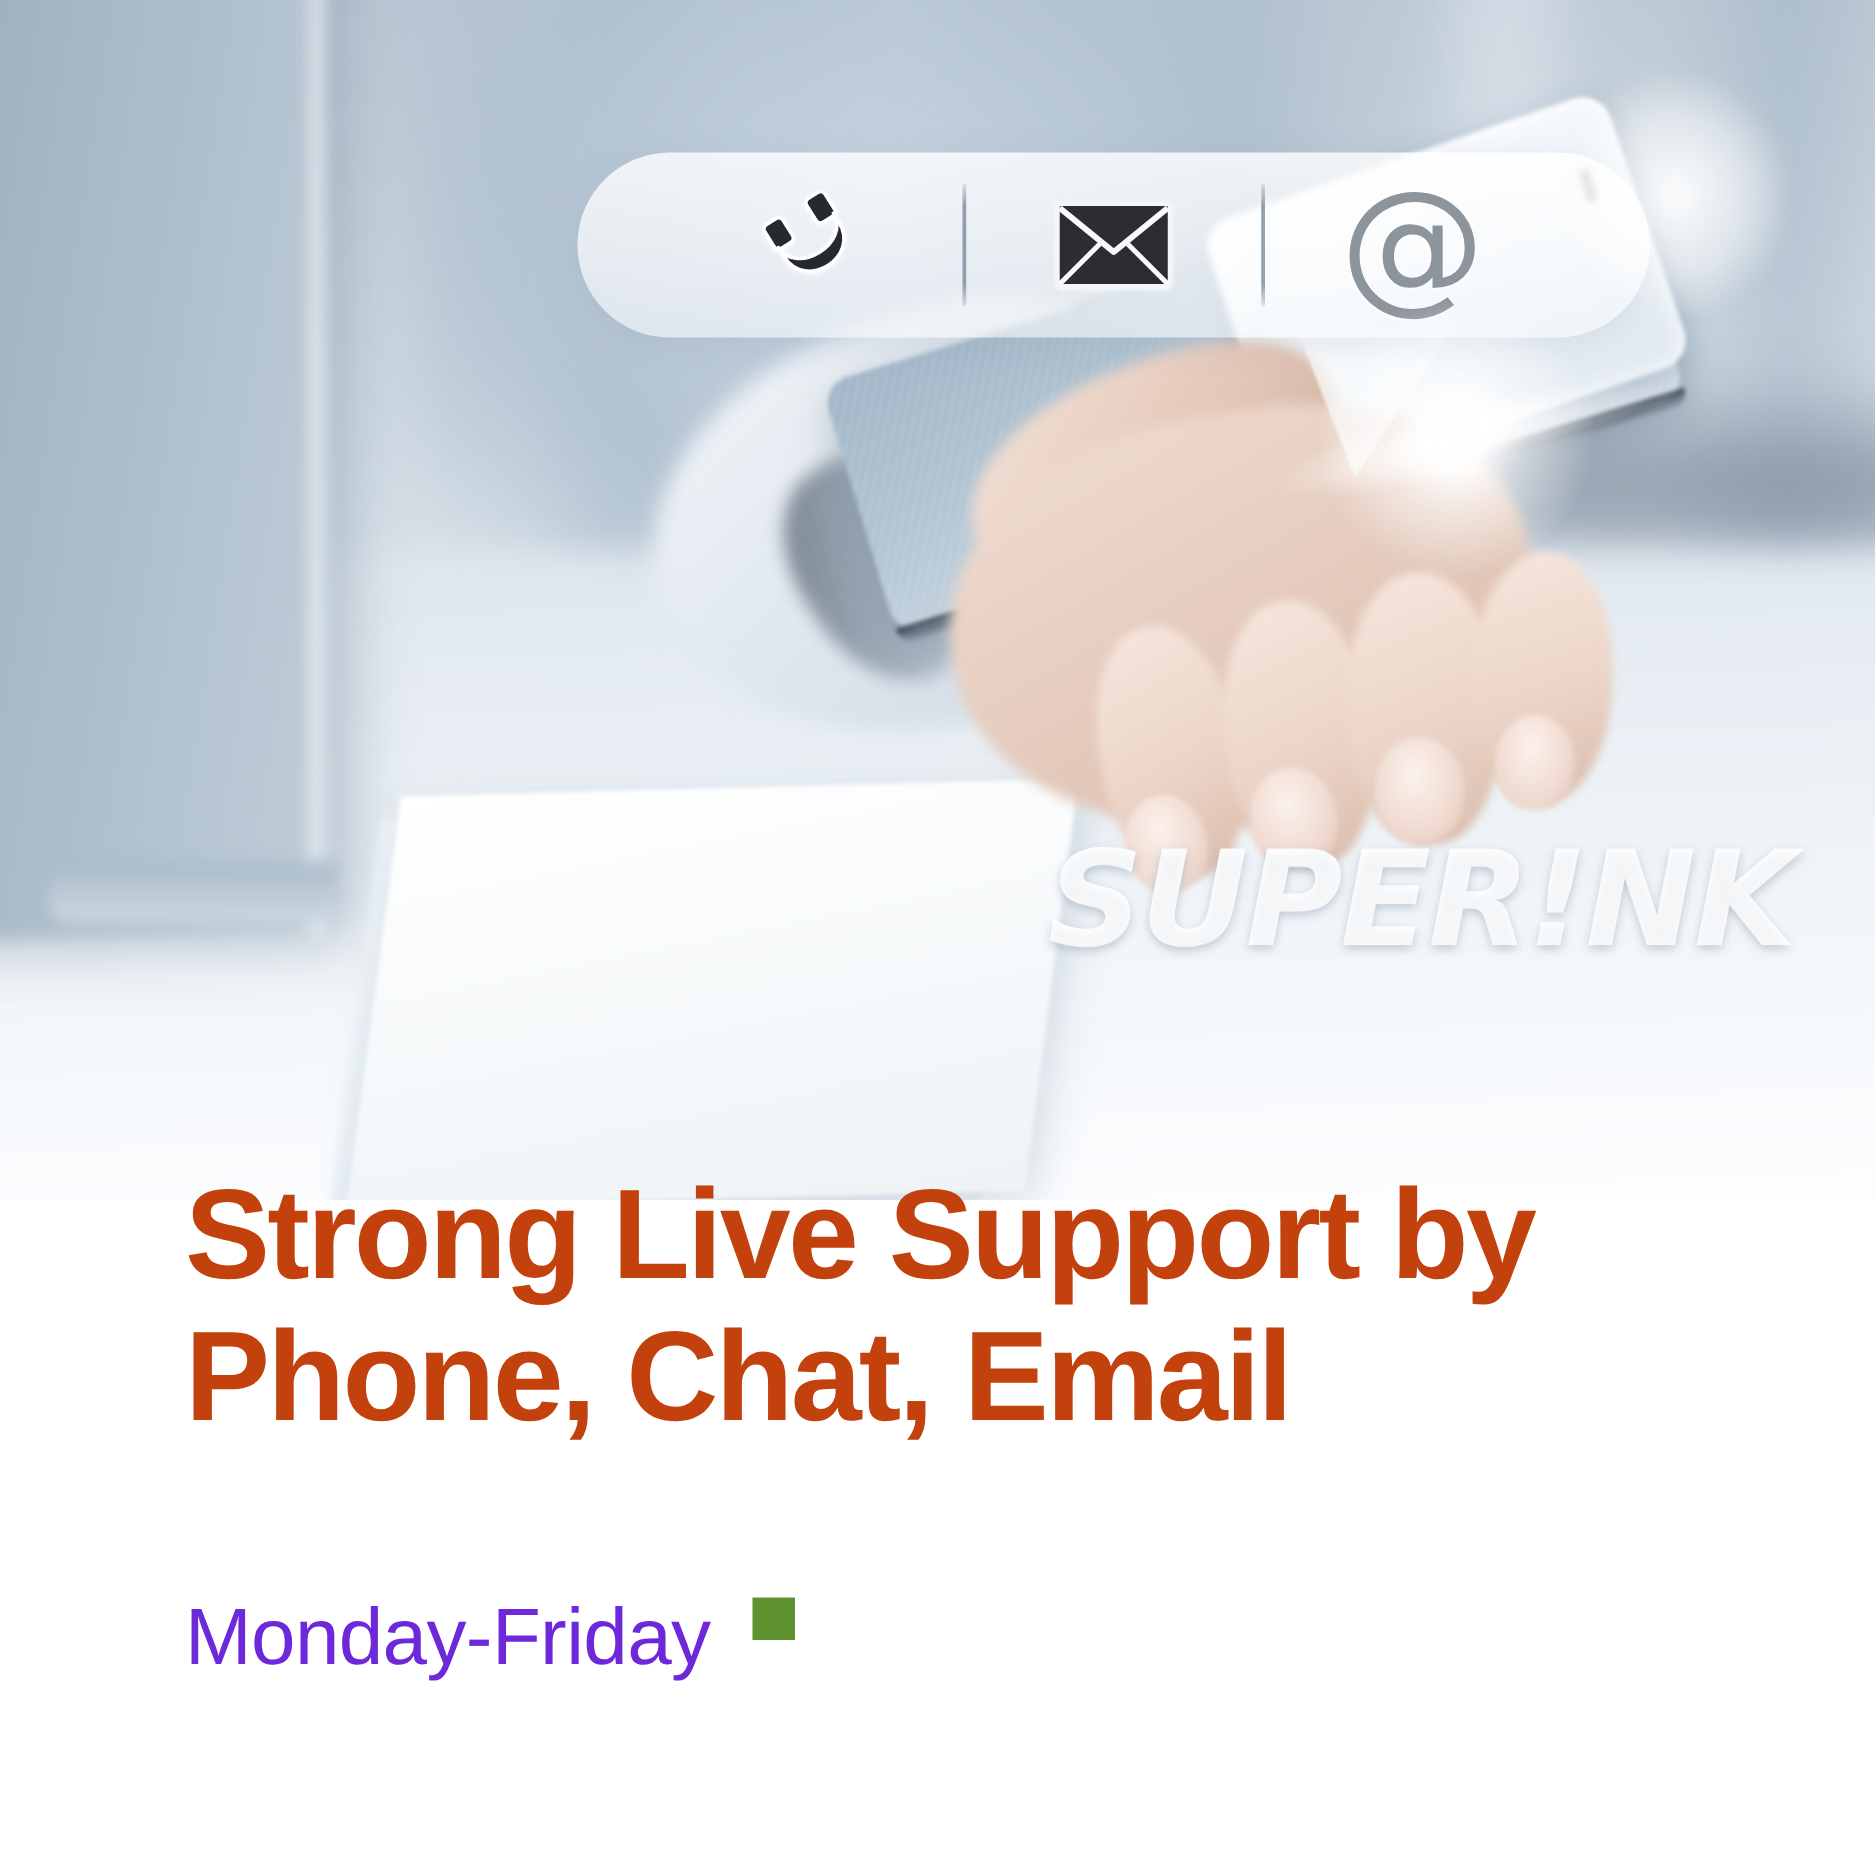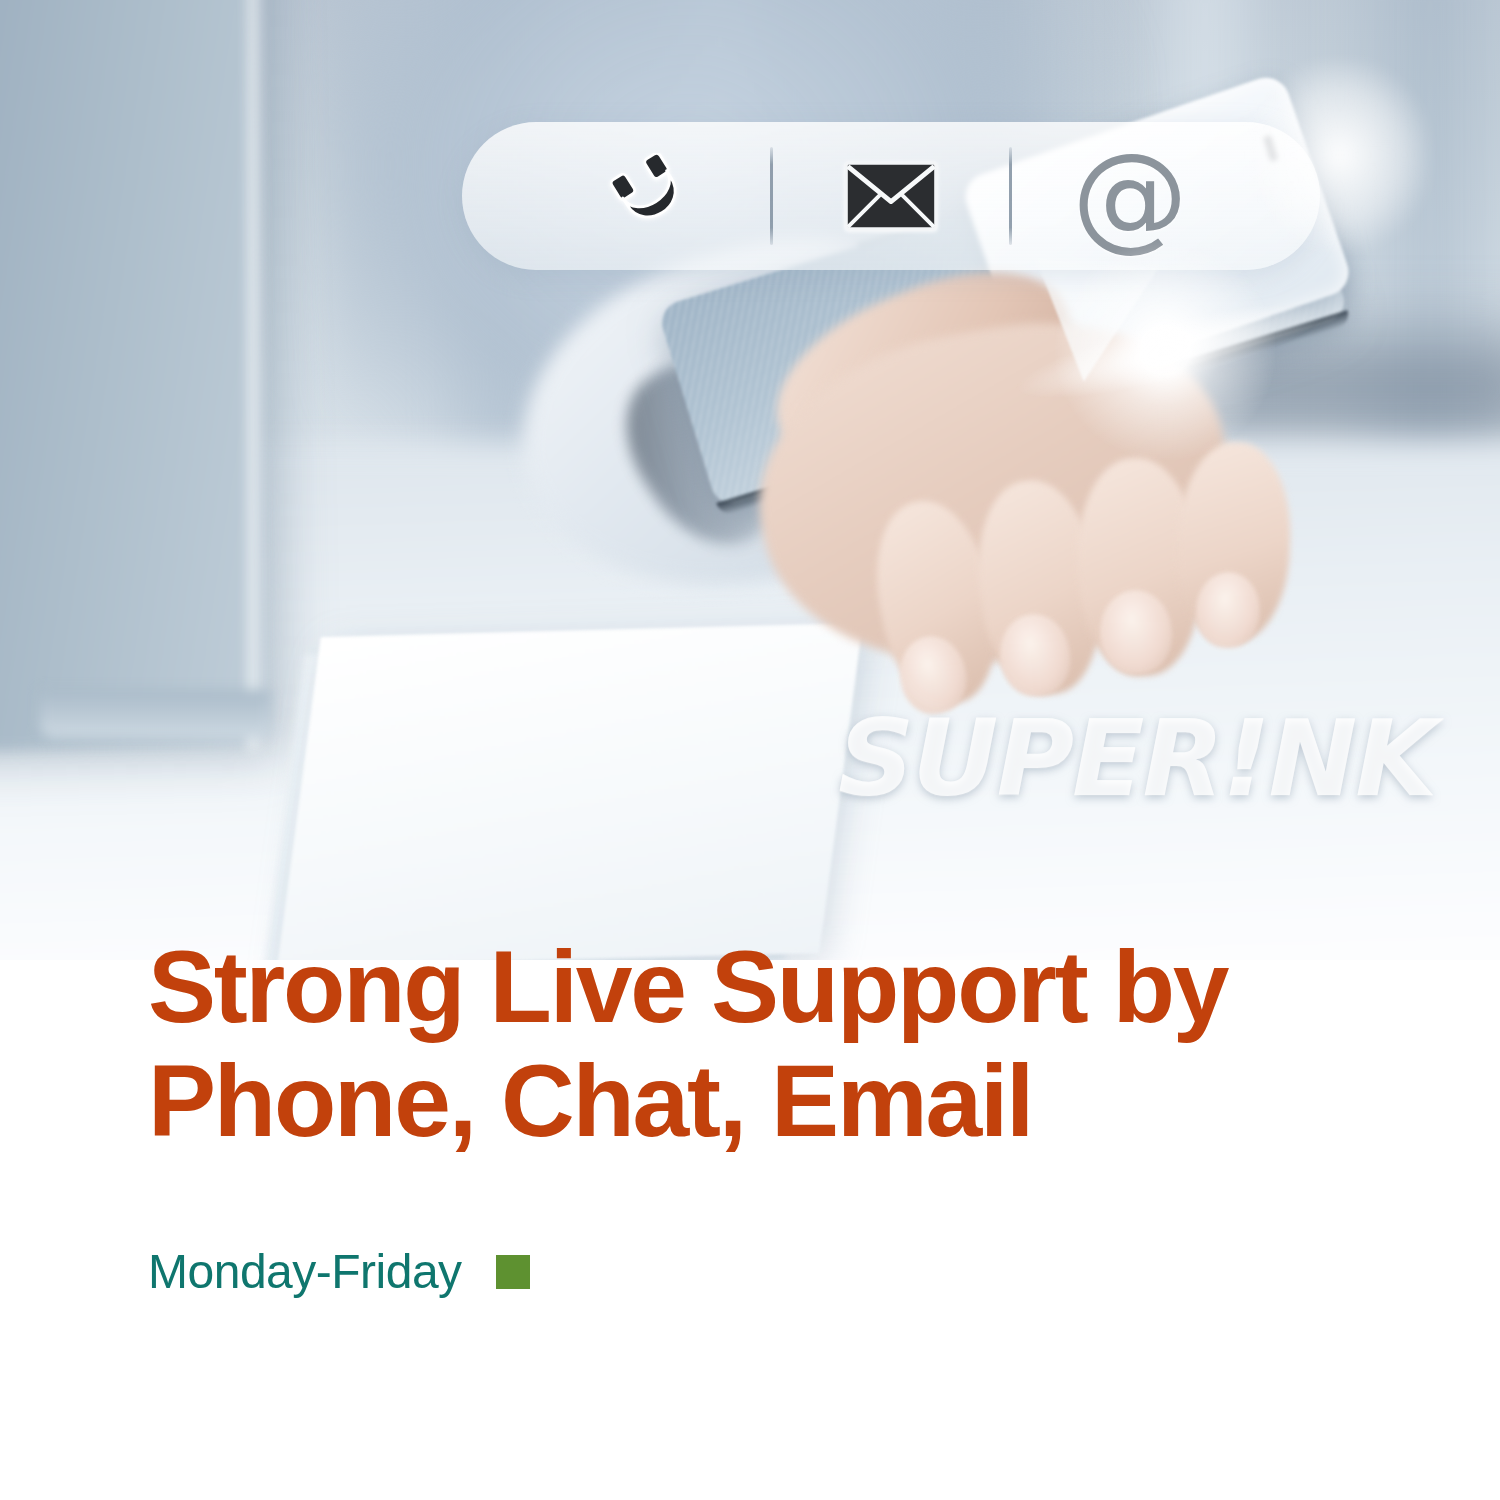--- a/index.html
+++ b/index.html
@@ -309,21 +309,21 @@
     font-size: 116px;
     line-height: 1;
     color: #8c949c;
     text-shadow: 0 1px 2px rgba(255,255,255,.95);
     font-weight: 400;
   }
 
   
   .watermark {
     position: absolute;
-    left: 838px; top: 697px;
+    left: 838px; top: 658px;
     font-family: "DejaVu Sans", sans-serif;
     font-size: 106px;
     font-weight: 700;
     font-style: italic;
     letter-spacing: -2px;
     color: rgba(255,255,255,.80);
     text-shadow: 0 3px 8px rgba(150,166,182,.55), 0 1px 0 rgba(255,255,255,.9);
     white-space: nowrap;
     user-select: none;
   }
@@ -346,24 +346,25 @@
     white-space: pre-line;
   }
   .sub-row {
     margin-top: 86px;
     display: flex;
     align-items: center;
     gap: 34px;
   }
   .subtitle {
     font-family: "Liberation Sans", sans-serif;
-    font-size: 48px;
+    font-size: 64px;
     font-weight: 400;
     letter-spacing: -0.5px;
-    color: #0f766e;
+    color: #6d28d9;
+    margin-top: 28px;
   }
   .green-marker {
     width: 34px;
     height: 34px;
     background: #5e9130;
     flex: 0 0 auto;
   }
 </style>
 </head>
 <body>

